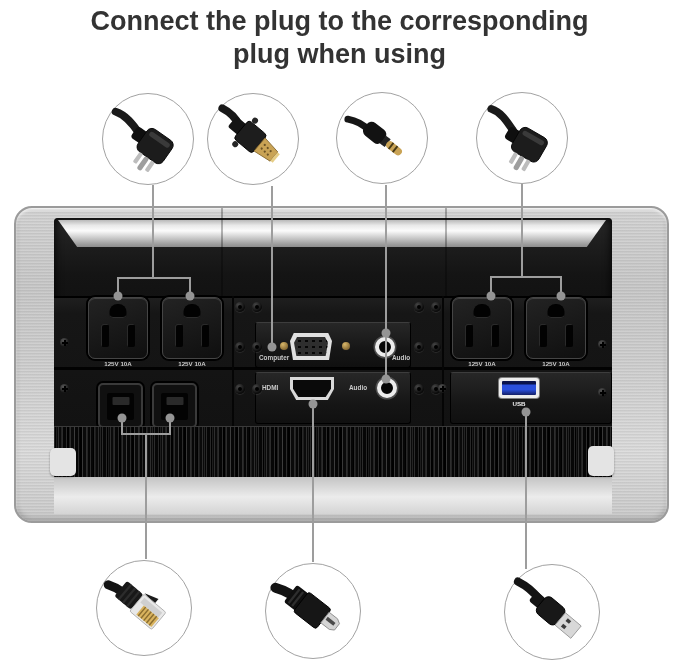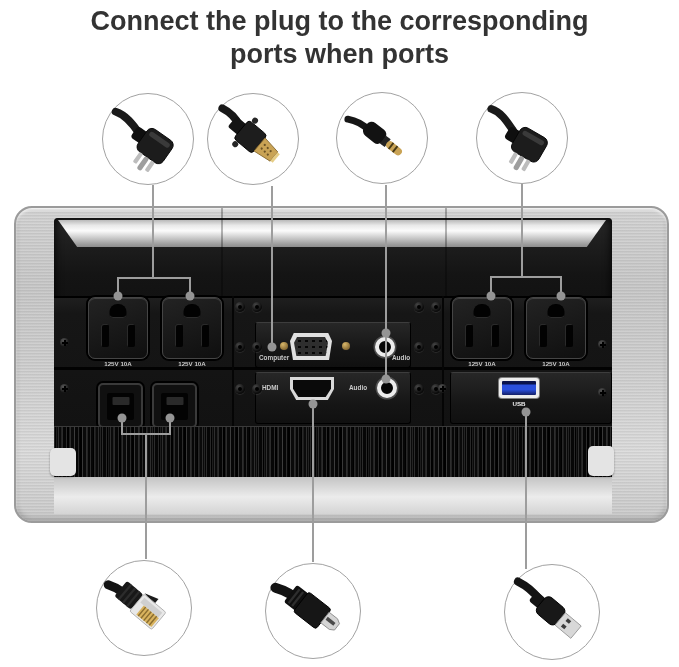--- a/index.html
+++ b/index.html
@@ -97,21 +97,21 @@
     background:linear-gradient(180deg,#c2c2c2 0%,#ececec 55%,#d4d4d4 100%);}
   .corner{position:absolute;z-index:8;background:#e4e4e4;border-radius:5px;box-shadow:0 1px 2px rgba(0,0,0,.4);}
 </style>
 </head>
 <body>
 
 <div class="stage">
 
   <div class="title">
     <div>Connect the plug to the corresponding</div>
-    <div>ports when ports</div>
+    <div>plug when using</div>
   </div>
 
   <svg class="lines" viewBox="0 0 679 667">
     <g stroke="#9d9d9d" stroke-width="2" fill="none">
       <path d="M153 185 V278 M118 296 V278 H190 V296"></path>
       <path d="M272 186 V344"></path>
       <path d="M386 185 V378"></path>
       <path d="M522 184 V277 M491 296 V277 H561 V296"></path>
       <path d="M122 419 V434 H170 V419 M146 434 V559"></path>
       <path d="M313 406 V562"></path>

